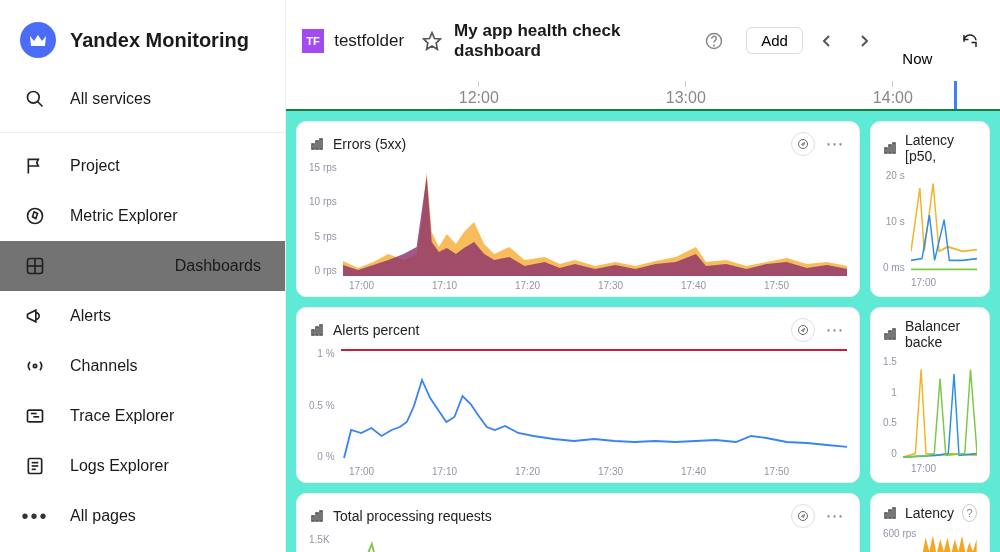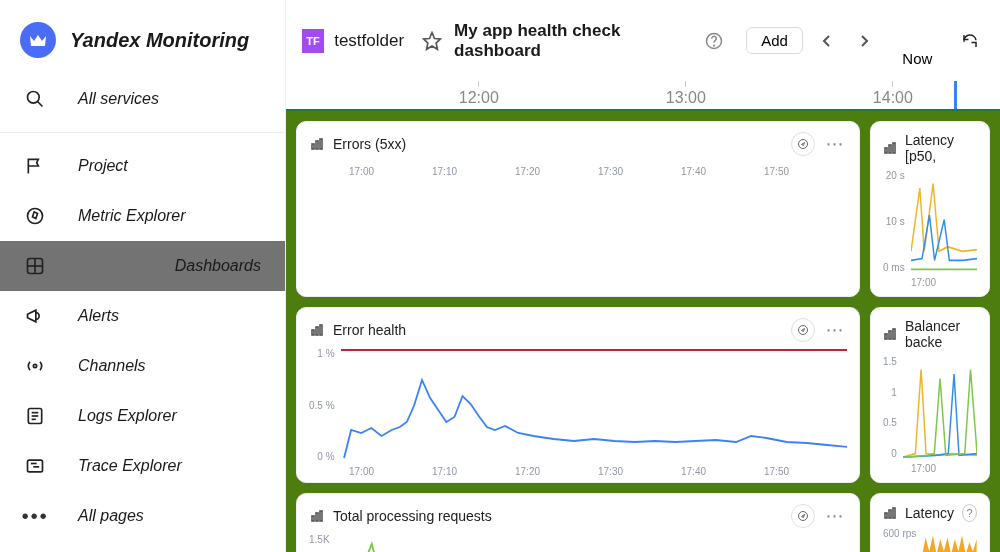--- a/index.html
+++ b/index.html
@@ -1,43 +1,43 @@
 <!DOCTYPE html>
 <html><head>
 <meta charset="utf-8">
 <style>
   * { box-sizing: border-box; margin: 0; padding: 0; }
   html, body { width: 1000px; height: 552px; overflow: hidden; font-family: -apple-system, BlinkMacSystemFont, "Segoe UI", Arial, sans-serif; background: #fff; color: #1a1a1a; }
   .app { display: flex; width: 100%; height: 100%; }
-  .sidebar { width: 286px; flex: 0 0 286px; border-right: 1px solid #eceef2; padding-top: 14px; font-style: italic; }
+  .sidebar { width: 286px; flex: 0 0 286px; border-right: 1px solid #eceef2; padding-top: 14px; }
   .brand { display: flex; align-items: center; gap: 14px; padding: 8px 20px 16px 20px; }
   .brand-logo { width: 36px; height: 36px; border-radius: 50%; background: #4a6cf7; display: flex; align-items: center; justify-content: center; }
   .brand-title { font-size: 20px; font-weight: 600; }
-  .sidebar-item { display: flex; align-items: center; gap: 32px; padding: 14px 24px; font-size: 16px; color: #1a1a1a; cursor: pointer; }
+  .sidebar-item { display: flex; align-items: center; gap: 24px; padding: 14px 24px; font-size: 16px; color: #1a1a1a; cursor: pointer; }
   .sidebar-item.active { background: #737373; justify-content: space-between; }
   .sidebar-item .ico { width: 22px; height: 22px; display: flex; align-items: center; justify-content: center; color: #333; }
   .sidebar-sep { height: 1px; background: #eceef2; margin: 8px 0; }
   .sidebar-item svg { stroke: #222; }
 
   .main { flex: 1; display: flex; flex-direction: column; min-width: 0; }
   .topbar { display: flex; align-items: center; gap: 10px; padding: 10px 16px; }
   .tf-badge { width: 24px; height: 24px; border-radius: 0; background: #a24cf0; color: #fff; font-size: 11px; font-weight: 700; display: flex; align-items: center; justify-content: center; }
   .folder-name { font-size: 17px; font-weight: 500; margin-right: 6px; }
   .star-btn, .help-btn { width: 26px; height: 26px; display: flex; align-items: center; justify-content: center; color: #666; cursor: pointer; }
   .dash-title { font-size: 17px; font-weight: 700; }
   .spacer { flex: 1; }
   .btn { border: 1px solid #d8dbe3; background: #fff; border-radius: 6px; padding: 4px 14px; font-size: 15px; cursor: pointer; }
   .icon-btn { width: 30px; height: 30px; display: flex; align-items: center; justify-content: center; cursor: pointer; color: #444; border-radius: 4px; }
 
   .timeline { height: 30px; position: relative; border-bottom: 2px solid #15803d; font-size: 16px; color: #888; }
   .timeline .tick { position: absolute; top: 0; transform: translateX(-50%); }
   .timeline .tick::before { content: ""; display: block; width: 1px; height: 6px; background: #c8cbd4; margin: 0 auto 2px auto; }
   .timeline .now-marker { position: absolute; top: 0; bottom: 0; width: 3px; background: #3b82f6; }
 
-  .dash-body { flex: 1; overflow: hidden; background: #4d7c0f; padding: 10px 0 3px 10px; }
+  .dash-body { flex: 1; overflow: hidden; background: #5eead4; padding: 10px 0 3px 10px; }
   .grid { display: flex; gap: 10px; flex-wrap: wrap; }
   .col-left { width: 564px; display: flex; flex-direction: column; gap: 10px; }
   .col-right { width: 120px; display: flex; flex-direction: column; gap: 10px; }
 
   .panel { background: #fff; border: 1px solid #eceef2; border-radius: 10px; padding: 10px 12px 8px 12px; display: flex; flex-direction: column; }
   .panel-head { display: flex; align-items: center; gap: 8px; margin-bottom: 6px; }
   .panel-title { font-size: 14px; font-weight: 500; color: #222; }
   .panel-head .chart-ico { width: 16px; height: 16px; display: flex; align-items: center; justify-content: center; }
   .panel-head .spacer { flex: 1; }
   .panel-head .round { width: 24px; height: 24px; border-radius: 50%; border: 1px solid #dcdfe7; display: flex; align-items: center; justify-content: center; cursor: pointer; }
@@ -126,38 +126,38 @@
             <circle cx="12" cy="12" r="2"></circle>
             <path d="M6 7a8 8 0 000 10M18 7a8 8 0 010 10"></path>
           </svg>
       </span>
       <span>Channels</span>
     </div>
 
     <div class="sidebar-item">
       <span class="ico">
         <svg width="20" height="20" viewBox="0 0 24 24" fill="none" stroke-width="2">
+            <rect x="3" y="5" width="18" height="14" rx="2"></rect>
+            <line x1="7" y1="9" x2="14" y2="9"></line>
+            <line x1="10" y1="13" x2="17" y2="13"></line>
+          </svg>
+      </span>
+      <span>Trace Explorer</span>
+    </div>
+
+    <div class="sidebar-item">
+      <span class="ico">
+        <svg width="20" height="20" viewBox="0 0 24 24" fill="none" stroke-width="2">
             <rect x="4" y="3" width="16" height="18" rx="2"></rect>
             <line x1="8" y1="8" x2="16" y2="8"></line>
             <line x1="8" y1="12" x2="16" y2="12"></line>
             <line x1="8" y1="16" x2="13" y2="16"></line>
           </svg>
       </span>
       <span>Logs Explorer</span>
-    </div>
-
-    <div class="sidebar-item">
-      <span class="ico">
-        <svg width="20" height="20" viewBox="0 0 24 24" fill="none" stroke-width="2">
-            <rect x="3" y="5" width="18" height="14" rx="2"></rect>
-            <line x1="7" y1="9" x2="14" y2="9"></line>
-            <line x1="10" y1="13" x2="17" y2="13"></line>
-          </svg>
-      </span>
-      <span>Trace Explorer</span>
     </div>
 
     <div class="sidebar-item">
       <span class="ico" style="font-size:20px;letter-spacing:2px;">•••</span>
       <span>All pages</span>
     </div>
   </aside>
 
   <div class="main">
     <div class="topbar">
@@ -221,40 +221,54 @@
               <span class="panel-title">Errors (5xx)</span>
               <span class="spacer"></span>
               <span class="round">
                   <svg width="12" height="12" viewBox="0 0 24 24" fill="none" stroke="#666" stroke-width="2">
                     <circle cx="12" cy="12" r="9"></circle>
                     <path d="M15 9l-2 6-4-2z"></path>
                   </svg>
                 </span>
               <span class="dots">⋯</span>
             </div>
+            <div class="chart-wrap" style="height:114px">
+              <div class="yaxis">
+                <span>15 rps</span>
+                <span>10 rps</span>
+                <span>5 rps</span>
+                <span>0 rps</span>
+              </div>
+              <div class="plot">
+                <svg width="100%" height="100%" viewBox="0 0 500 114" preserveAspectRatio="none">
+                  <path d="M0 99 L15 106 L30 100 L45 92 L60 98 L73 92 L78 60 L83 10 L88 70 L95 85 L103 72 L112 82 L120 70 L130 60 L140 82 L150 92 L165 85 L180 98 L200 95 L215 102 L230 98 L250 104 L270 100 L290 104 L310 99 L330 95 L350 85 L360 100 L380 98 L400 104 L420 100 L440 96 L460 102 L480 100 L500 104 L500 114 L0 114 Z" fill="#f5a623" fill-opacity="0.75"></path>
+                  <path d="M0 103 L15 108 L30 103 L45 98 L60 92 L73 85 L83 14 L88 80 L95 90 L103 86 L112 92 L120 86 L130 80 L140 92 L150 98 L165 95 L180 104 L200 100 L215 106 L230 102 L250 107 L270 103 L290 107 L310 102 L330 100 L350 92 L360 104 L380 102 L400 107 L420 102 L440 100 L460 106 L480 103 L500 107 L500 114 L0 114 Z" fill="#8b2f6b" fill-opacity="0.8"></path>
+                </svg>
+              </div>
+            </div>
             <div class="xaxis">
               <span>17:00</span>
                 <span>17:10</span>
                 <span>17:20</span>
                 <span>17:30</span>
                 <span>17:40</span>
                 <span>17:50</span>
             </div>
           </div>
 
           <div class="panel" style="height:176px">
             <div class="panel-head">
               <span class="chart-ico">
                   <svg width="14" height="14" viewBox="0 0 14 14" fill="none" stroke="#555" stroke-width="1.6">
                     <rect x="2" y="7" width="2" height="5"></rect>
                     <rect x="6" y="4" width="2" height="8"></rect>
                     <rect x="10" y="2" width="2" height="10"></rect>
                   </svg>
                 </span>
-              <span class="panel-title">Error health</span>
+              <span class="panel-title">Alerts percent</span>
               <span class="spacer"></span>
               <span class="round">
                   <svg width="12" height="12" viewBox="0 0 24 24" fill="none" stroke="#666" stroke-width="2">
                     <circle cx="12" cy="12" r="9"></circle>
                     <path d="M15 9l-2 6-4-2z"></path>
                   </svg>
                 </span>
               <span class="dots">⋯</span>
             </div>
             <div class="chart-wrap" style="height:114px">

